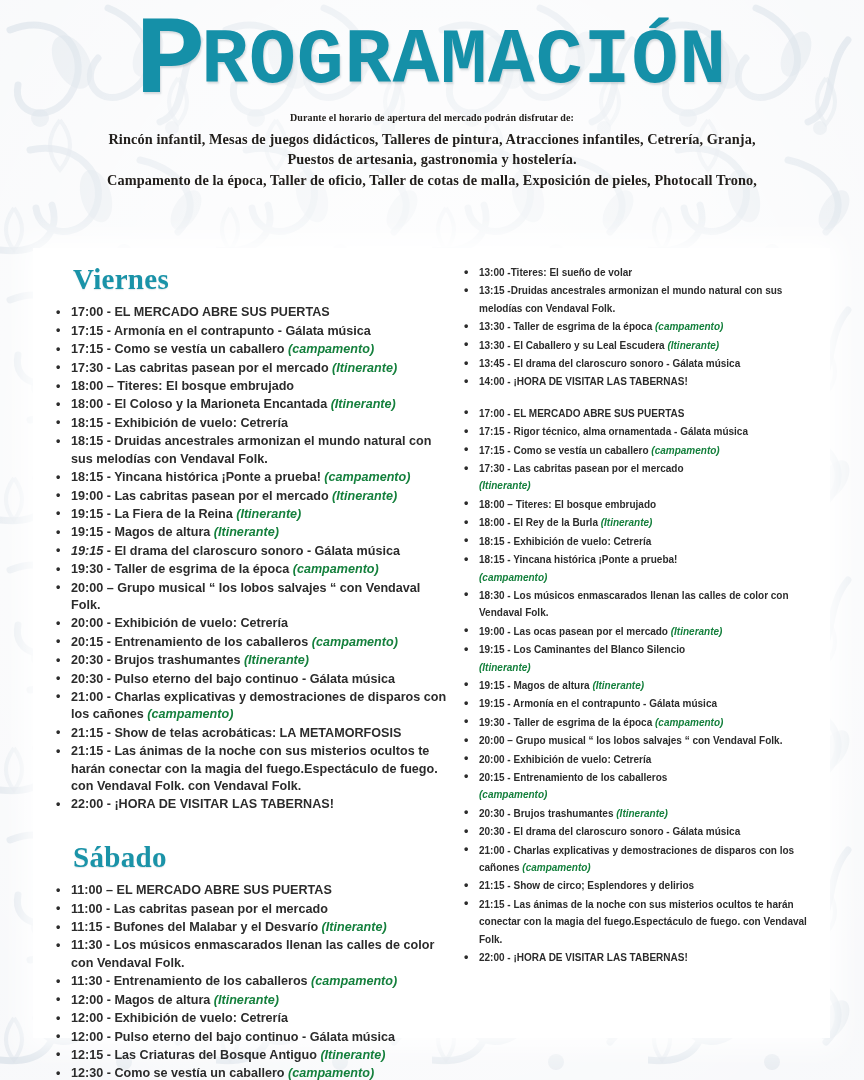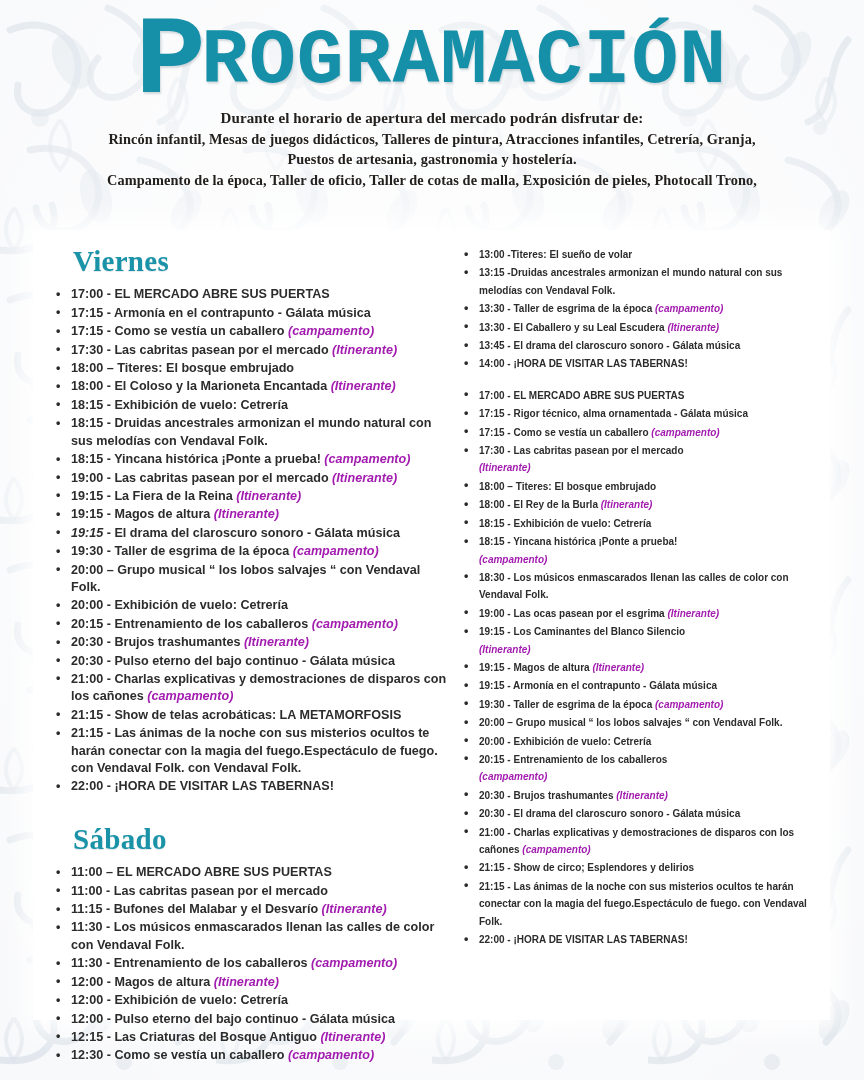--- a/index.html
+++ b/index.html
@@ -65,27 +65,27 @@
 
   #subtitle-block {
     margin-top: 6px;
     color: #23201d;
     font-family: "Liberation Serif", serif;
     font-weight: bold;
     font-size: 14.3px;
     line-height: 20.5px;
     letter-spacing: .1px;
   }
-  #subtitle-block .lead { font-size: 15px; }
+  #subtitle-block .lead { font-size: 10px; }
   #subtitle-block p { margin: 0; padding: 0 28px; }
 
   
   #content-panel {
     position: absolute;
-    top: 230px;
+    top: 248px;
     left: 33px;
     width: 797px;
     height: 790px;
     background: #ffffff;
     box-shadow: 0 0 26px 10px rgba(255,255,255,.92);
   }
 
   #columns {
     display: flex;
     width: 100%;
@@ -137,21 +137,21 @@
     padding: 0;
     margin: 0;
   }
   ul.sched > li.spacer::before { content: ""; }
 
   .tm { font-weight: bold; }
   .tm.ital { font-style: italic; }
   .note {
     font-weight: bold;
     font-style: italic;
-    color: #a21caf;
+    color: #15803d;
   }
 
   
   #col-right ul.sched > li { font-size: 10px; }
 </style>
 </head>
 <body>
 
 <div id="bg-layer">
   <svg viewBox="0 0 864 1080" preserveAspectRatio="none" aria-hidden="true">
@@ -264,21 +264,21 @@
             <li class="spacer"></li>
             <li><span class="tm">17:00</span><span> - </span><span>EL MERCADO ABRE SUS PUERTAS</span></li>
             <li><span class="tm">17:15</span><span> - </span><span>Rigor técnico, alma ornamentada - Gálata música</span></li>
             <li><span class="tm">17:15</span><span> - </span><span>Como se vestía un caballero</span><span class="note"> (campamento)</span></li>
             <li><span class="tm">17:30</span><span> - </span><span>Las cabritas pasean por el mercado</span><br><span class="note">(Itinerante)</span></li>
             <li><span class="tm">18:00</span><span> – </span><span>Titeres: El bosque embrujado</span></li>
             <li><span class="tm">18:00</span><span> - </span><span>El Rey de la Burla</span><span class="note"> (Itinerante)</span></li>
             <li><span class="tm">18:15</span><span> - </span><span>Exhibición de vuelo: Cetrería</span></li>
             <li><span class="tm">18:15</span><span> - </span><span>Yincana histórica ¡Ponte a prueba!</span><br><span class="note">(campamento)</span></li>
             <li><span class="tm">18:30</span><span> - </span><span>Los músicos enmascarados llenan las calles de color con Vendaval Folk.</span></li>
-            <li><span class="tm">19:00</span><span> - </span><span>Las ocas pasean por el esgrima </span><span class="note"> (Itinerante)</span></li>
+            <li><span class="tm">19:00</span><span> - </span><span>Las ocas pasean por el mercado </span><span class="note"> (Itinerante)</span></li>
             <li><span class="tm">19:15</span><span> - </span><span>Los Caminantes del Blanco Silencio</span><br><span class="note">(Itinerante)</span></li>
             <li><span class="tm">19:15</span><span> - </span><span>Magos de altura</span><span class="note"> (Itinerante)</span></li>
             <li><span class="tm">19:15</span><span> - </span><span> Armonía en el contrapunto - Gálata música</span></li>
             <li><span class="tm">19:30</span><span> - </span><span>Taller de esgrima de la época</span><span class="note"> (campamento)</span></li>
             <li><span class="tm">20:00</span><span> – </span><span>Grupo musical “ los lobos salvajes “ con Vendaval Folk.</span></li>
             <li><span class="tm">20:00</span><span> - </span><span>Exhibición de vuelo: Cetrería</span></li>
             <li><span class="tm">20:15</span><span> - </span><span>Entrenamiento de los caballeros</span><br><span class="note">(campamento)</span></li>
             <li><span class="tm">20:30</span><span> - </span><span>Brujos trashumantes</span><span class="note"> (Itinerante)</span></li>
             <li><span class="tm">20:30</span><span> - </span><span>El drama del claroscuro sonoro - Gálata música</span></li>
             <li><span class="tm">21:00</span><span> - </span><span>Charlas explicativas y demostraciones de disparos con los cañones</span><span class="note"> (campamento)</span></li>

